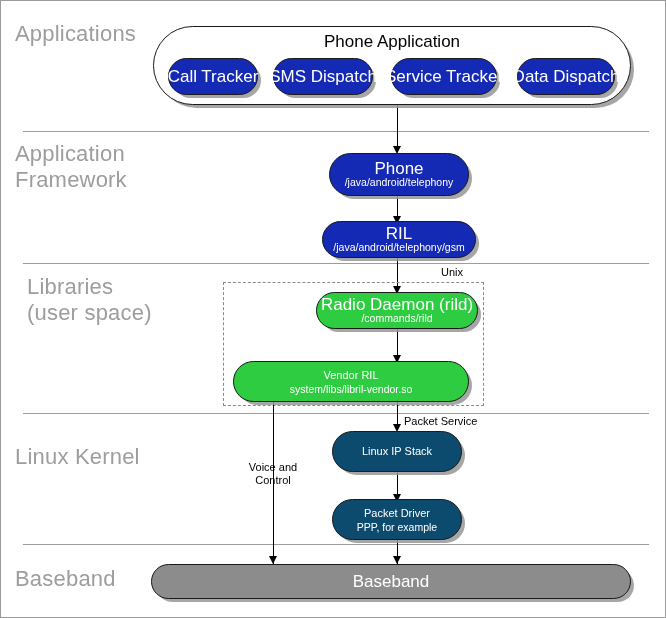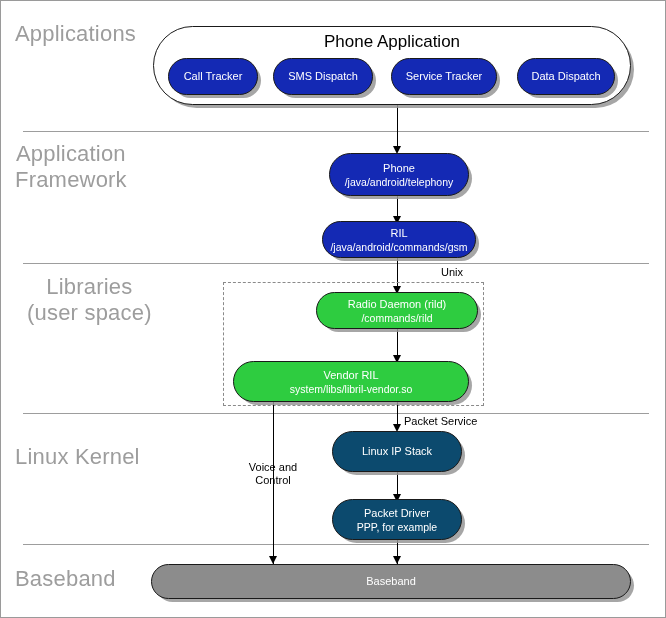--- a/index.html
+++ b/index.html
@@ -28,40 +28,39 @@
   }
 
   
   .layer-label {
     position: absolute;
     color: #9d9d9d;
     font-size: 22px;
     line-height: 26px;
     letter-spacing: 0.2px;
     white-space: pre-line;
-    text-align: center;
   }
 
   
   .node {
     position: absolute;
     box-sizing: border-box;
     border: 1.3px solid #1a1a1a;
     border-radius: 999px;
     color: #ffffff;
     display: flex;
     flex-direction: column;
     align-items: center;
     justify-content: center;
     text-align: center;
     box-shadow: 4px 4px 0 -1px rgba(150,150,150,0.85);
     z-index: 4;
   }
   .node .title {
-    font-size: 11px;
+    font-size: 17px;
     line-height: 15px;
     white-space: nowrap;
   }
   .node .title.big {
     font-size: 11px;
   }
   .node .sub {
     font-size: 10.5px;
     line-height: 12px;
     white-space: nowrap;
@@ -184,21 +183,21 @@
   <div class="node blue" style="left:328px; top:152px; width:140px; height:43px;">
     <span class="title">Phone</span>
     <span class="sub">/java/android/telephony</span>
   </div>
 
   <div class="vline" style="left:396px; top:187px; height:32px;"></div>
   <div class="arrowhead" style="left:391.5px; top:215px;"></div>
 
   <div class="node blue" style="left:321px; top:220px; width:154px; height:37px;">
     <span class="title">RIL</span>
-    <span class="sub">/java/android/commands/gsm</span>
+    <span class="sub">/java/android/telephony/gsm</span>
   </div>
 
   <div class="vline" style="left:396px; top:257px; height:33px;"></div>
   <div class="arrowhead" style="left:391.5px; top:285px;"></div>
 
   <div id="unix-box"></div>
   <div id="unix-label">Unix</div>
 
   <div class="node green" style="left:315px; top:291px; width:162px; height:37px;">
     <span class="title">Radio Daemon (rild)</span>

